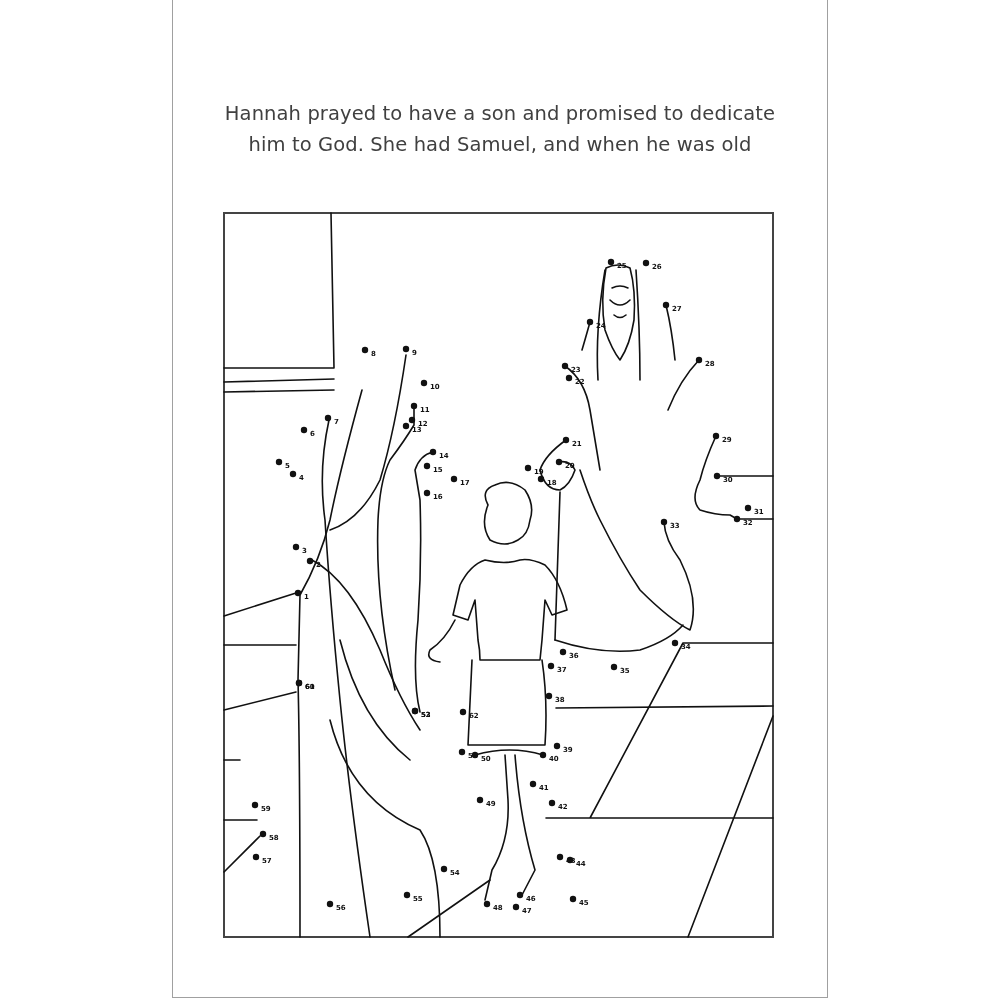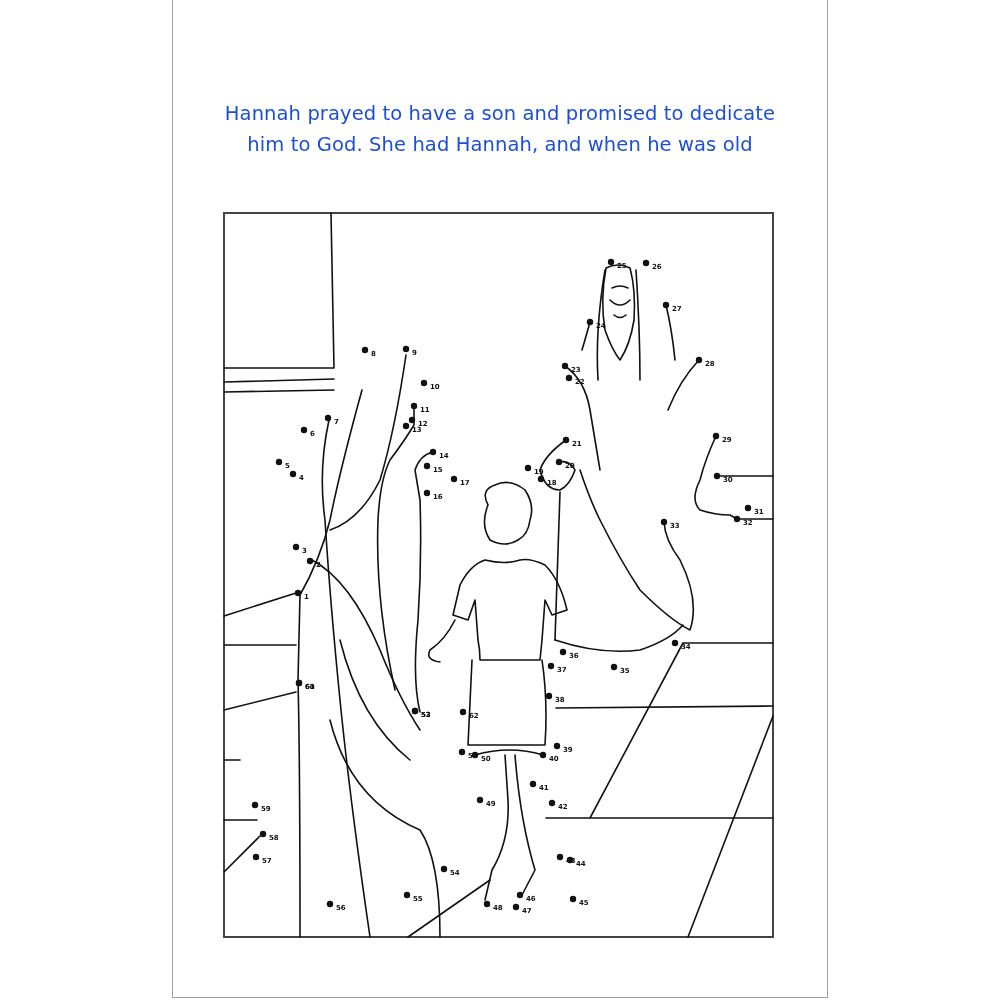--- a/index.html
+++ b/index.html
@@ -1,31 +1,31 @@
 <!DOCTYPE html>
 <html><head>
 <meta charset="utf-8">
 <style>
   html, body { margin:0; padding:0; background:#ffffff; }
   body { width:1000px; height:1000px; position:relative; overflow:hidden; font-family:"DejaVu Sans", sans-serif; }
   .page { position:absolute; left:172px; top:0; width:656px; height:998px; border:1px solid #a0a0a0; border-top:none; box-sizing:border-box; background:#fff; }
-  .caption { position:absolute; left:200px; top:98px; width:600px; text-align:center; font-family:"DejaVu Sans", sans-serif; font-size:19.5px; line-height:31px; color:#1d4ed8; letter-spacing:0.1px; }
+  .caption { position:absolute; left:200px; top:98px; width:600px; text-align:center; font-family:"DejaVu Sans", sans-serif; font-size:19.5px; line-height:31px; color:#404040; letter-spacing:0.1px; }
   .caption div { white-space:nowrap; }
   .frame { position:absolute; left:223px; top:212px; width:551px; height:726px; border:2px solid #444; box-sizing:border-box; background:#fff; overflow:hidden; }
   svg.art { position:absolute; left:0; top:0; }
   .dot-label { font-family:"DejaVu Sans", sans-serif; font-size:7px; font-weight:bold; fill:#111; }
 </style>
 </head>
 <body>
 
 <div class="page"></div>
 
 <div class="caption">
   <div>Hannah prayed to have a son and promised to dedicate</div>
-  <div>him to God. She had Hannah, and when he was old</div>
+  <div>him to God. She had Samuel, and when he was old</div>
 </div>
 
 <div class="frame"></div>
 
 <svg class="art" width="1000" height="1000" xmlns="http://www.w3.org/2000/svg">
   <g fill="none" stroke="#111" stroke-width="1.6" stroke-linecap="round" stroke-linejoin="round">
 
     <path d="M331 213 L334 368 M224 368 L334 368 M224 382 L334 379 M224 392 L334 390"></path>
 
     <path d="M224 616 L296 593 M224 645 L296 645 M224 710 L296 692 M224 760 L240 760 M556 708 L773 706 M683 643 L773 643 M683 643 L590 818 M773 716 L688 937 M546 818 L773 818 M224 820 L257 820 M224 872 L260 836 M490 880 L408 937"></path>

